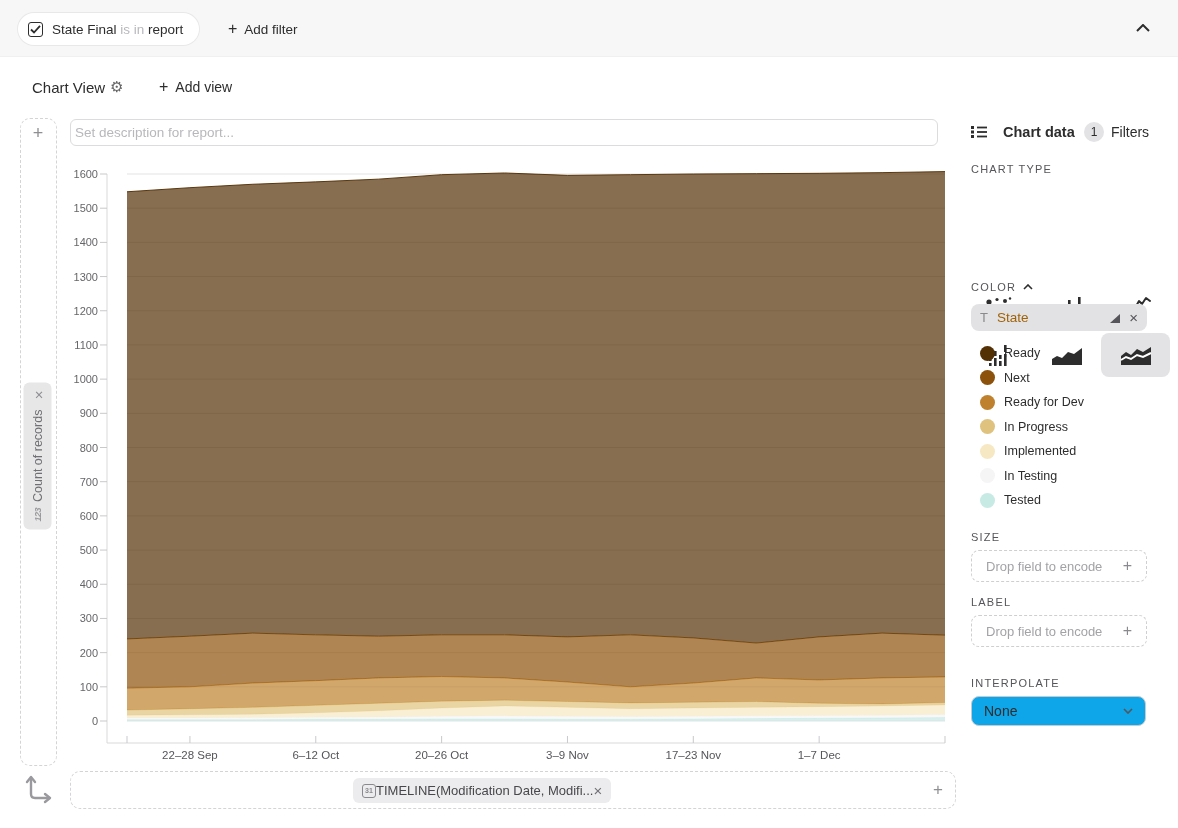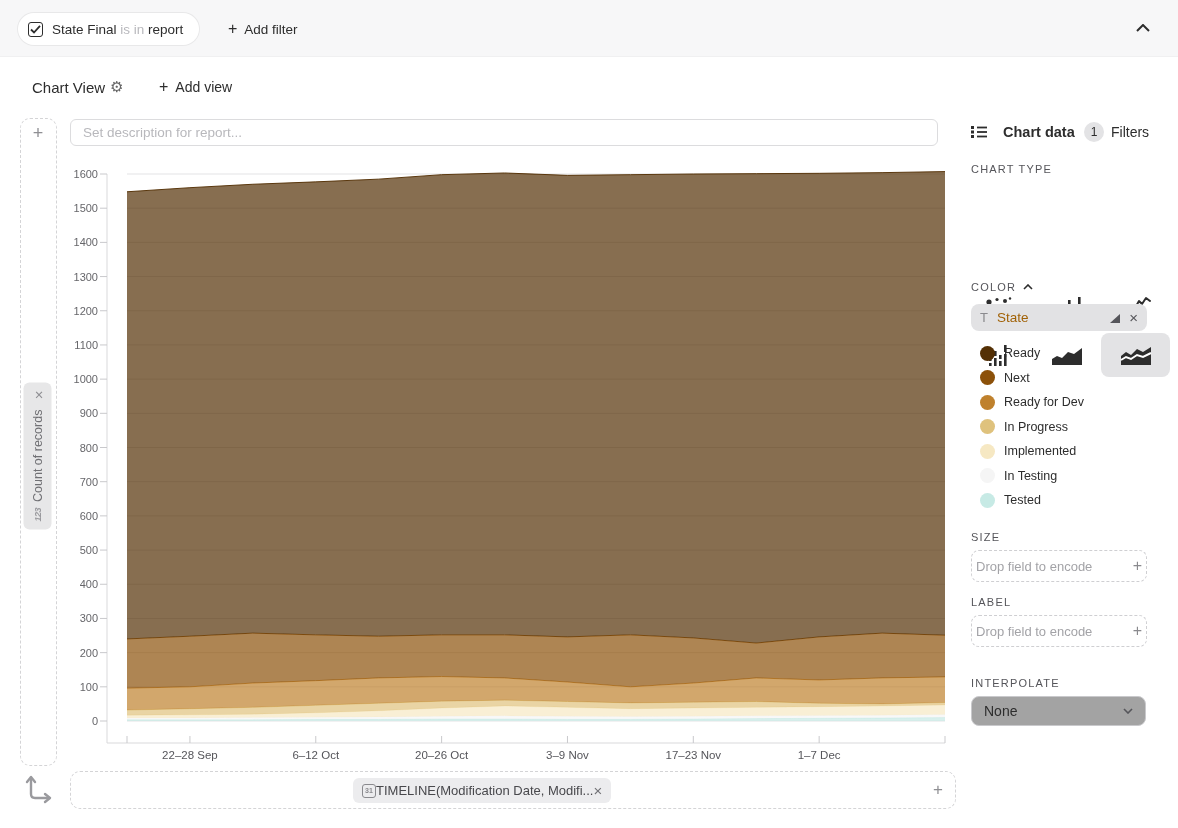--- a/index.html
+++ b/index.html
@@ -27,21 +27,21 @@
   .left-rail { position:absolute; left:20px; top:118px; width:37px; height:648px; border:1px dashed #d4d4d6; border-radius:10px; }
   .rail-plus { position:absolute; left:29px; top:124px; width:18px; height:18px; color:#8f8f93; font-size:18px; text-align:center; line-height:18px; cursor:pointer; }
   .yfield-pill { position:absolute; left:-36.5px; top:442px; width:147px; height:28px; background:#e7e7e8; border-radius:6px;
                  transform:rotate(-90deg); display:flex; align-items:center; padding:0 8px; gap:6px; cursor:grab; }
   .yfield-pill .num-ic { font-size:9px; font-weight:bold; color:#9a9a9e; letter-spacing:-0.5px; font-style:italic; }
   .yfield-pill .lbl { font-size:12.5px; color:#707074; flex:1; white-space:nowrap; }
   .yfield-pill .x { font-size:15px; color:#8f8f93; cursor:pointer; }
 
   
   .desc-input { position:absolute; left:70px; top:119px; width:868px; height:27px; border:1px solid #dcdcde; border-radius:6px;
-                padding:0 12px; font-size:13.5px; color:#333; font-family:"Liberation Sans", sans-serif; outline:none; background:#fff; }
+                padding:0 4px; font-size:13.5px; color:#333; font-family:"Liberation Sans", sans-serif; outline:none; background:#fff; }
   .desc-input::placeholder { color:#b8b8bc; }
 
   
   #chart-wrap { position:absolute; left:32px; top:158px; width:930px; height:612px; }
 
   
   .xzone { position:absolute; left:70px; top:771px; width:886px; height:38px; border:1px dashed #d4d4d6; border-radius:10px; }
   .xfield-pill { position:absolute; left:282px; top:6px; height:25px; background:#ececee; border-radius:6px; display:flex; align-items:center; padding:0 9px; cursor:grab; }
   .cal-ic { width:14px; height:14px; border:1.2px solid #8a8a8e; border-radius:3px; font-size:7px; color:#8a8a8e; display:flex; align-items:center; justify-content:center; font-weight:bold; }
   .xfield-pill .lbl { font-size:13px; color:#48484c; white-space:nowrap; }
@@ -61,24 +61,24 @@
   .ct-cell { height:44px; display:flex; align-items:center; justify-content:center; border-radius:8px; cursor:pointer; }
   .ct-cell.sel { background:#e3e3e5; }
   .fieldpill { position:absolute; left:11px; top:199px; width:176px; height:27px; background:#e2e2e4; border-radius:8px; display:flex; align-items:center; padding:0 9px; gap:9px; cursor:grab; }
   .fieldpill .t { font-size:13px; color:#8a8a8e; }
   .fieldpill .lbl { font-size:13.5px; color:#a16207; flex:1; }
   .fieldpill .x { font-size:15px; color:#55555a; cursor:pointer; }
   .legend { position:absolute; left:20px; top:236px; }
   .leg-row { display:flex; align-items:center; gap:9px; height:24.5px; }
   .leg-dot { width:15px; height:15px; border-radius:50%; flex:none; }
   .leg-lbl { font-size:12.5px; color:#2d2d2d; }
-  .dropbox { position:absolute; left:11px; width:176px; height:32px; border:1px dashed #cfcfd2; border-radius:8px; display:flex; align-items:center; padding:0 4px; }
+  .dropbox { position:absolute; left:11px; width:176px; height:32px; border:1px dashed #cfcfd2; border-radius:8px; display:flex; align-items:center; padding:0 14px; }
   .dropbox .ph { font-size:13px; color:#a3a3a7; flex:1; }
   .dropbox .plus { font-size:16px; color:#8a8a8e; cursor:pointer; }
-  .selectbox { position:absolute; left:11px; width:175px; height:30px; border:1px solid #c9c9cc; border-radius:8px; background:#a3a3a3; display:flex; align-items:center; padding:0 12px; cursor:pointer; }
+  .selectbox { position:absolute; left:11px; width:175px; height:30px; border:1px solid #c9c9cc; border-radius:8px; background:#0ea5e9; display:flex; align-items:center; padding:0 12px; cursor:pointer; }
   .selectbox .val { font-size:14px; color:#2d2d2d; flex:1; }
   svg { display:block; }
 </style>
 </head>
 <body>
 
 <div id="root">
 
   <div class="topbar">
     <div class="filter-pill">

